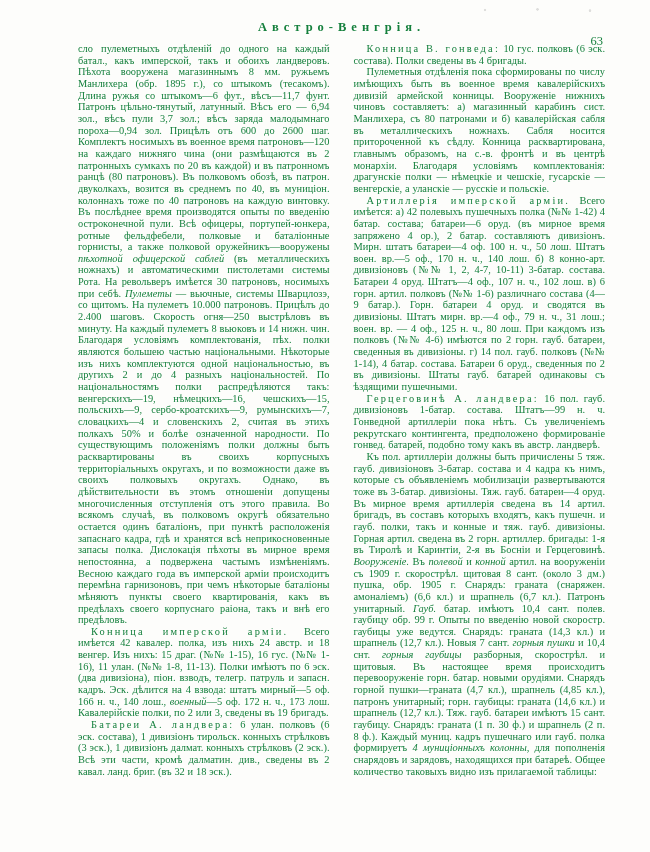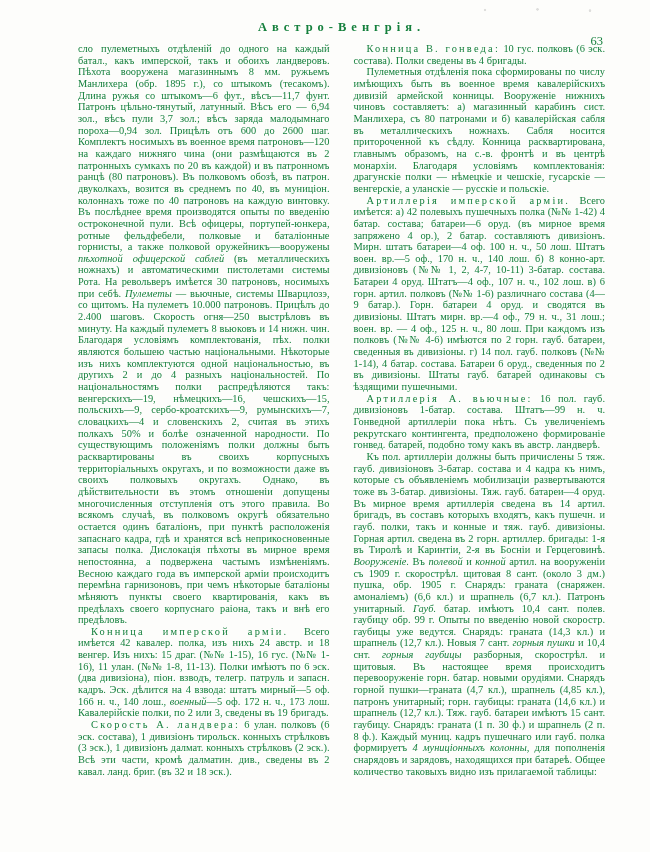--- a/index.html
+++ b/index.html
@@ -74,23 +74,23 @@
 
   <div class="running-header">
     <div class="running-title">Австро-Венгрія.</div>
     <div class="page-number">63</div>
   </div>
 
   <div class="columns">
     <div class="col">
         <p class="para"><span>сло пулеметныхъ отдѣленій до одного на каждый батал., какъ имперской, такъ и обоихъ ландверовъ. Пѣхота вооружена магазиннымъ 8 мм. ружьемъ Манлихера (обр. 1895 г.), со штыкомъ (тесакомъ). Длина ружья со штыкомъ—6 фут., вѣсъ—11,7 фунт. Патронъ цѣльно-тянутый, латунный. Вѣсъ его — 6,94 зол., вѣсъ пули 3,7 зол.; вѣсъ заряда малодымнаго пороха—0,94 зол. Прицѣлъ отъ 600 до 2600 шаг. Комплектъ носимыхъ въ военное время патроновъ—120 на каждаго нижняго чина (они размѣщаются въ 2 патронныхъ сумкахъ по 20 въ каждой) и въ патронномъ ранцѣ (80 патроновъ). Въ полковомъ обозѣ, въ патрон. двуколкахъ, возится въ среднемъ по 40, въ муниціон. колоннахъ тоже по 40 патроновъ на каждую винтовку. Въ послѣднее время производятся опыты по введенію остроконечной пули. Всѣ офицеры, портупей-юнкера, ротные фельдфебели, полковые и баталіонные горнисты, а также полковой оружейникъ—вооружены </span><span class="i">пѣхотной офицерской саблей</span><span> (въ металлическихъ ножнахъ) и автоматическими пистолетами системы Рота. На револьверъ имѣется 30 патроновъ, носимыхъ при себѣ. </span><span class="i">Пулеметы</span><span> — вьючные, системы Шварцлозэ, со щитомъ. На пулеметъ 10.000 патроновъ. Прицѣлъ до 2.400 шаговъ. Скорость огня—250 выстрѣловъ въ минуту. На каждый пулеметъ 8 вьюковъ и 14 нижн. чин. Благодаря условіямъ комплектованія, пѣх. полки являются большею частью національными. Нѣкоторые изъ нихъ комплектуются одной національностью, въ другихъ 2 и до 4 разныхъ національностей. По національностямъ полки распредѣляются такъ: венгерскихъ—19, нѣмецкихъ—16, чешскихъ—15, польскихъ—9, сербо-кроатскихъ—9, румынскихъ—7, словацкихъ—4 и словенскихъ 2, считая въ этихъ полкахъ 50% и болѣе означенной народности. По существующимъ положеніямъ полки должны быть расквартированы въ своихъ корпусныхъ территоріальныхъ округахъ, и по возможности даже въ своихъ полковыхъ округахъ. Однако, въ дѣйствительности въ этомъ отношеніи допущены многочисленныя отступленія отъ этого правила. Во всякомъ случаѣ, въ полковомъ округѣ обязательно остается одинъ баталіонъ, при пунктѣ расположенія запаснаго кадра, гдѣ и хранятся всѣ неприкосновенные запасы полка. Дислокація пѣхоты въ мирное время непостоянна, а подвержена частымъ измѣненіямъ. Весною каждаго года въ имперской арміи происходитъ перемѣна гарнизоновъ, при чемъ нѣкоторые баталіоны мѣняютъ пункты своего квартированія, какъ въ предѣлахъ своего корпуснаго раіона, такъ и внѣ его предѣловъ.</span></p>
         <p class="para indent"><span class="sp">Конница имперской арміи.</span><span> Всего имѣется 42 кавалер. полка, изъ нихъ 24 австр. и 18 венгер. Изъ нихъ: 15 драг. (№№ 1-15), 16 гус. (№№ 1-16), 11 улан. (№№ 1-8, 11-13). Полки имѣютъ по 6 эск. (два дивизіона), піон. взводъ, телегр. патруль и запасн. кадръ. Эск. дѣлится на 4 взвода: штатъ мирный—5 оф. 166 н. ч., 140 лош., </span><span class="i">военный</span><span>—5 оф. 172 н. ч., 173 лош. Кавалерійскіе полки, по 2 или 3, сведены въ 19 бригадъ.</span></p>
-        <p class="para indent"><span class="sp">Скорость А. ландвера:</span><span> 6 улан. полковъ (6 эск. состава), 1 дивизіонъ тирольск. конныхъ стрѣлковъ (3 эск.), 1 дивизіонъ далмат. конныхъ стрѣлковъ (2 эск.). Всѣ эти части, кромѣ далматин. див., сведены въ 2 кавал. ланд. бриг. (въ 32 и 18 эск.).</span></p>
+        <p class="para indent"><span class="sp">Батареи А. ландвера:</span><span> 6 улан. полковъ (6 эск. состава), 1 дивизіонъ тирольск. конныхъ стрѣлковъ (3 эск.), 1 дивизіонъ далмат. конныхъ стрѣлковъ (2 эск.). Всѣ эти части, кромѣ далматин. див., сведены въ 2 кавал. ланд. бриг. (въ 32 и 18 эск.).</span></p>
       </div>
     <div class="col">
         <p class="para indent"><span class="sp">Конница В. гонведа:</span><span> 10 гус. полковъ (6 эск. состава). Полки сведены въ 4 бригады.</span></p>
         <p class="para indent"><span>Пулеметныя отдѣленія пока сформированы по числу имѣющихъ быть въ военное время кавалерійскихъ дивизій армейской конницы. Вооруженіе нижнихъ чиновъ составляетъ: а) магазинный карабинъ сист. Манлихера, съ 80 патронами и б) кавалерійская сабля въ металлическихъ ножнахъ. Сабля носится притороченной къ сѣдлу. Конница расквартирована, главнымъ образомъ, на с.-в. фронтѣ и въ центрѣ монархіи. Благодаря условіямъ комплектованія: драгунскіе полки — нѣмецкіе и чешскіе, гусарскіе — венгерскіе, а уланскіе — русскіе и польскіе.</span></p>
         <p class="para indent"><span class="sp">Артиллерія имперской арміи.</span><span> Всего имѣется: а) 42 полевыхъ пушечныхъ полка (№№ 1-42) 4 батар. состава; батареи—6 оруд. (въ мирное время запряжено 4 ор.), 2 батар. составляютъ дивизіонъ. Мирн. штатъ батареи—4 оф. 100 н. ч., 50 лош. Штатъ воен. вр.—5 оф., 170 н. ч., 140 лош. б) 8 конно-арт. дивизіоновъ (№№ 1, 2, 4-7, 10-11) 3-батар. состава. Батареи 4 оруд. Штатъ—4 оф., 107 н. ч., 102 лош. в) 6 горн. артил. полковъ (№№ 1-6) различнаго состава (4—9 батар.). Горн. батареи 4 оруд. и сводятся въ дивизіоны. Штатъ мирн. вр.—4 оф., 79 н. ч., 31 лош.; воен. вр. — 4 оф., 125 н. ч., 80 лош. При каждомъ изъ полковъ (№№ 4-6) имѣются по 2 горн. гауб. батареи, сведенныя въ дивизіоны. г) 14 пол. гауб. полковъ (№№ 1-14), 4 батар. состава. Батареи 6 оруд., сведенныя по 2 въ дивизіоны. Штаты гауб. батарей одинаковы съ ѣздящими пушечными.</span></p>
-        <p class="para indent"><span class="sp">Артиллерія А. вьючные:</span><span> 16 пол. гауб. дивизіоновъ 1-батар. состава. Штатъ—99 н. ч. Гонведной артиллеріи пока нѣтъ. Съ увеличеніемъ рекрутскаго контингента, предположено формированіе гонвед. батарей, подобно тому какъ въ австр. ландверѣ.</span></p>
+        <p class="para indent"><span class="sp">Герцеговинѣ А. ландвера:</span><span> 16 пол. гауб. дивизіоновъ 1-батар. состава. Штатъ—99 н. ч. Гонведной артиллеріи пока нѣтъ. Съ увеличеніемъ рекрутскаго контингента, предположено формированіе гонвед. батарей, подобно тому какъ въ австр. ландверѣ.</span></p>
         <p class="para indent"><span>Къ пол. артиллеріи должны быть причислены 5 тяж. гауб. дивизіоновъ 3-батар. состава и 4 кадра къ нимъ, которые съ объявленіемъ мобилизаціи развертываются тоже въ 3-батар. дивизіоны. Тяж. гауб. батареи—4 оруд. Въ мирное время артиллерія сведена въ 14 артил. бригадъ, въ составъ которыхъ входятъ, какъ пушечн. и гауб. полки, такъ и конные и тяж. гауб. дивизіоны. Горная артил. сведена въ 2 горн. артиллер. бригады: 1-я въ Тиролѣ и Каринтіи, 2-я въ Босніи и Герцеговинѣ. </span><span class="i">Вооруженіе.</span><span> Въ </span><span class="i">полевой</span><span> и </span><span class="i">конной</span><span> артил. на вооруженіи съ 1909 г. скорострѣл. щитовая 8 сант. (около 3 дм.) пушка, обр. 1905 г. Снарядъ: граната (снаряжен. амоналіемъ) (6,6 кл.) и шрапнель (6,7 кл.). Патронъ унитарный. </span><span class="i">Гауб.</span><span> батар. имѣютъ 10,4 сант. полев. гаубицу обр. 99 г. Опыты по введенію новой скоростр. гаубицы уже ведутся. Снарядъ: граната (14,3 кл.) и шрапнель (12,7 кл.). Новыя 7 сант. </span><span class="i">горныя пушки</span><span> и 10,4 снт. </span><span class="i">горныя гаубицы</span><span> разборныя, скорострѣл. и щитовыя. Въ настоящее время происходитъ перевооруженіе горн. батар. новыми орудіями. Снарядъ горной пушки—граната (4,7 кл.), шрапнель (4,85 кл.), патронъ унитарный; горн. гаубицы: граната (14,6 кл.) и шрапнель (12,7 кл.). Тяж. гауб. батареи имѣютъ 15 сант. гаубицу. Снарядъ: граната (1 п. 30 ф.) и шрапнель (2 п. 8 ф.). Каждый муниц. кадръ пушечнаго или гауб. полка формируетъ </span><span class="i">4 муниціонныхъ колонны</span><span>, для пополненія снарядовъ и зарядовъ, находящихся при батареѣ. Общее количество таковыхъ видно изъ прилагаемой таблицы:</span></p>
       </div>
   </div>
 </div>
 
 </body></html>

